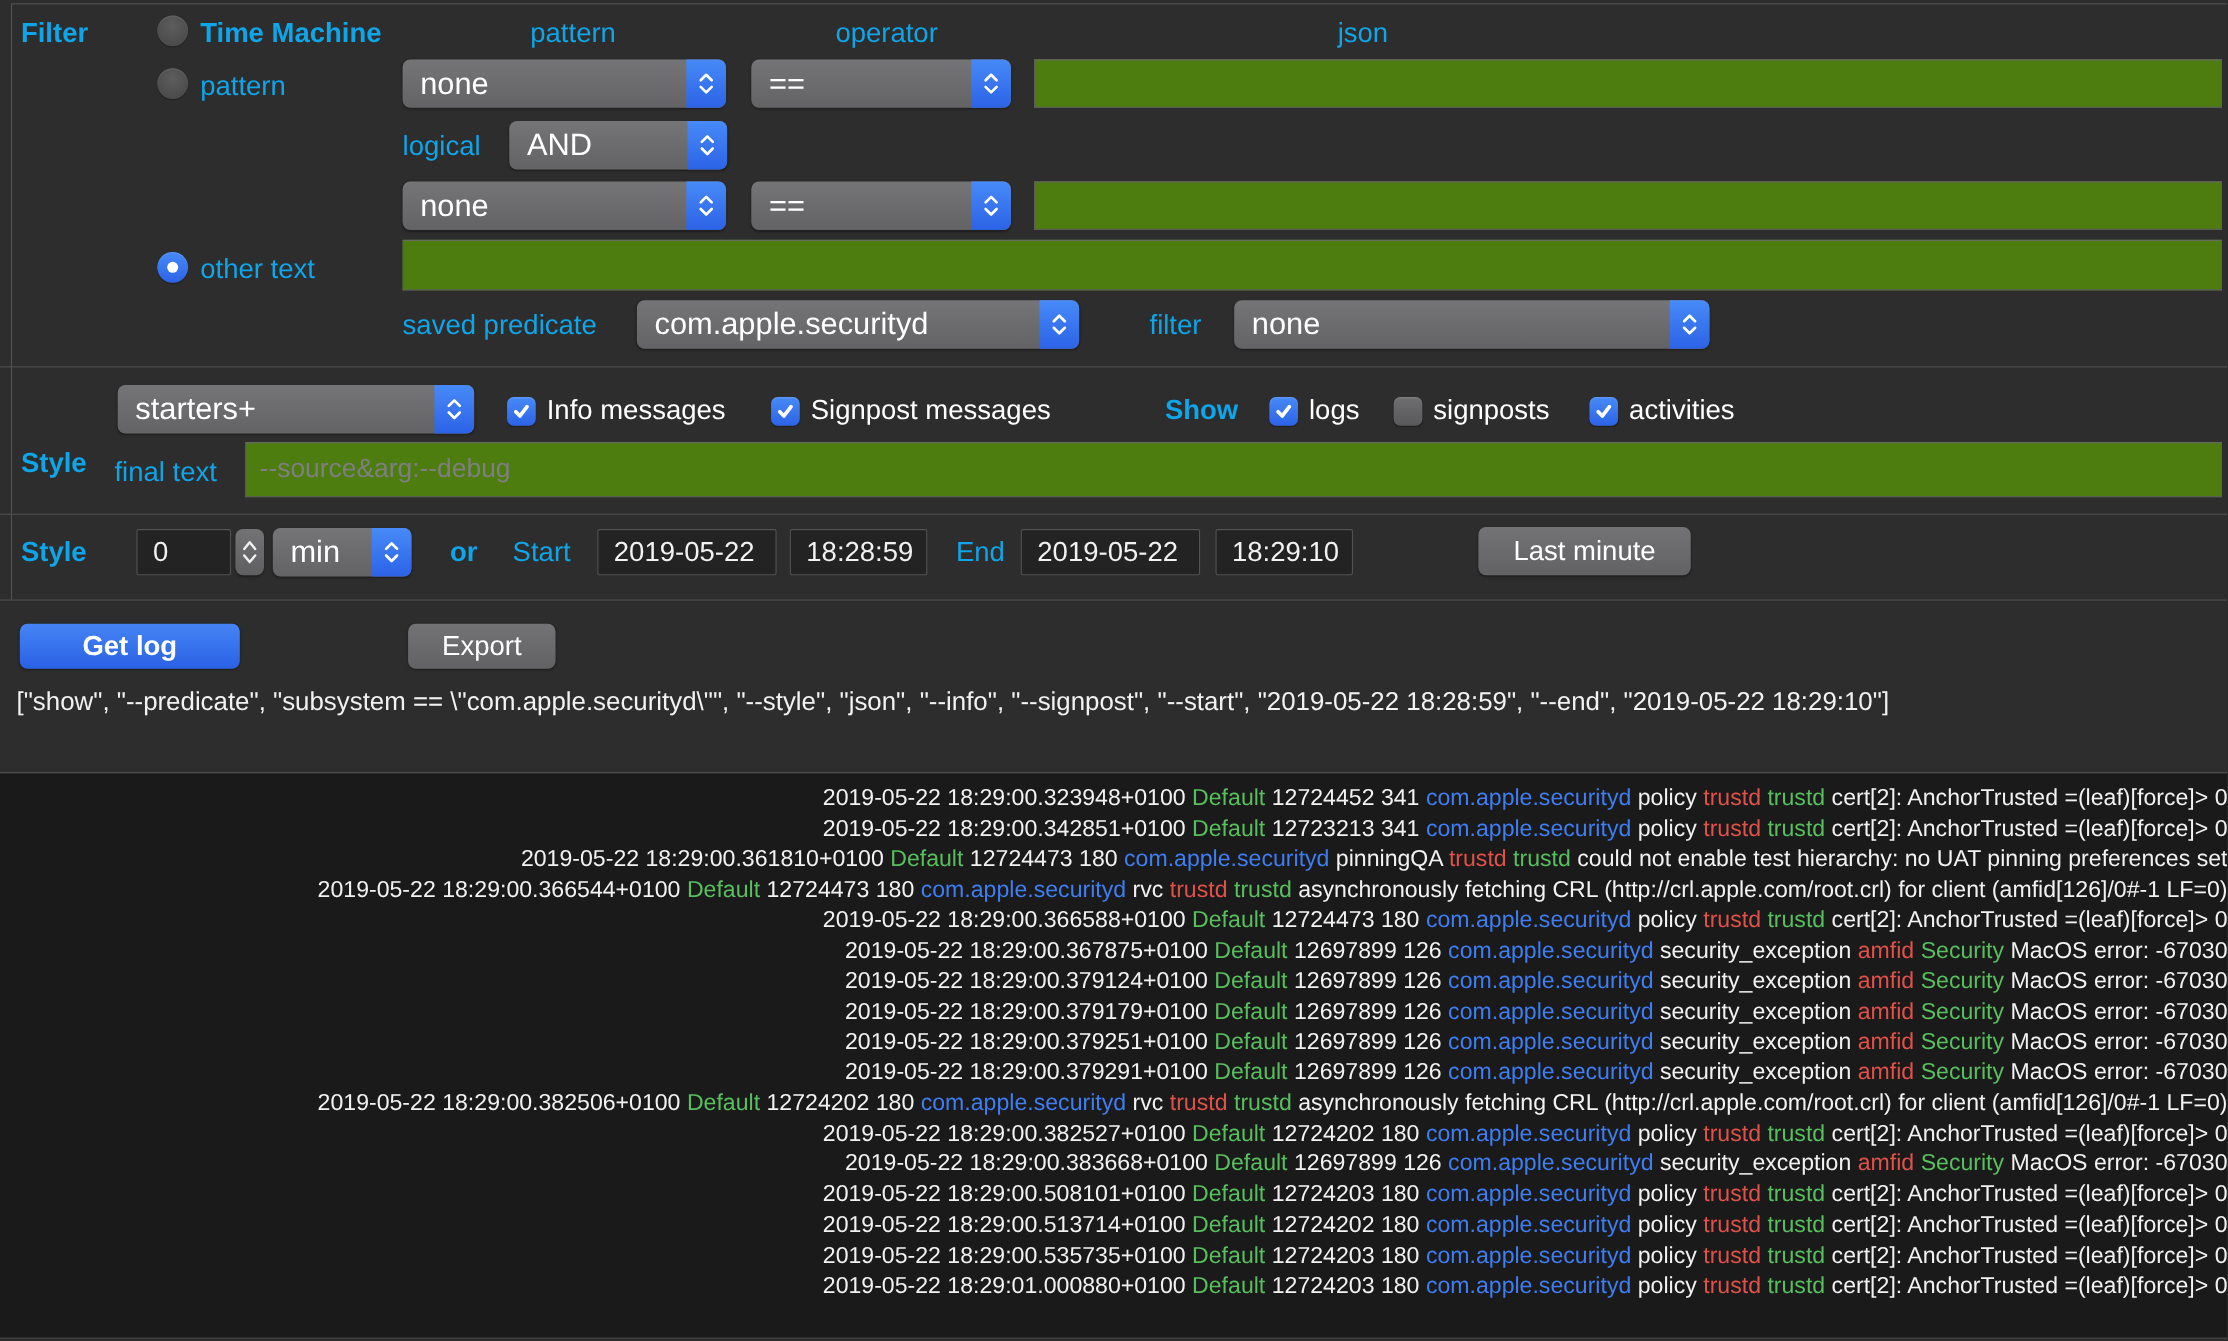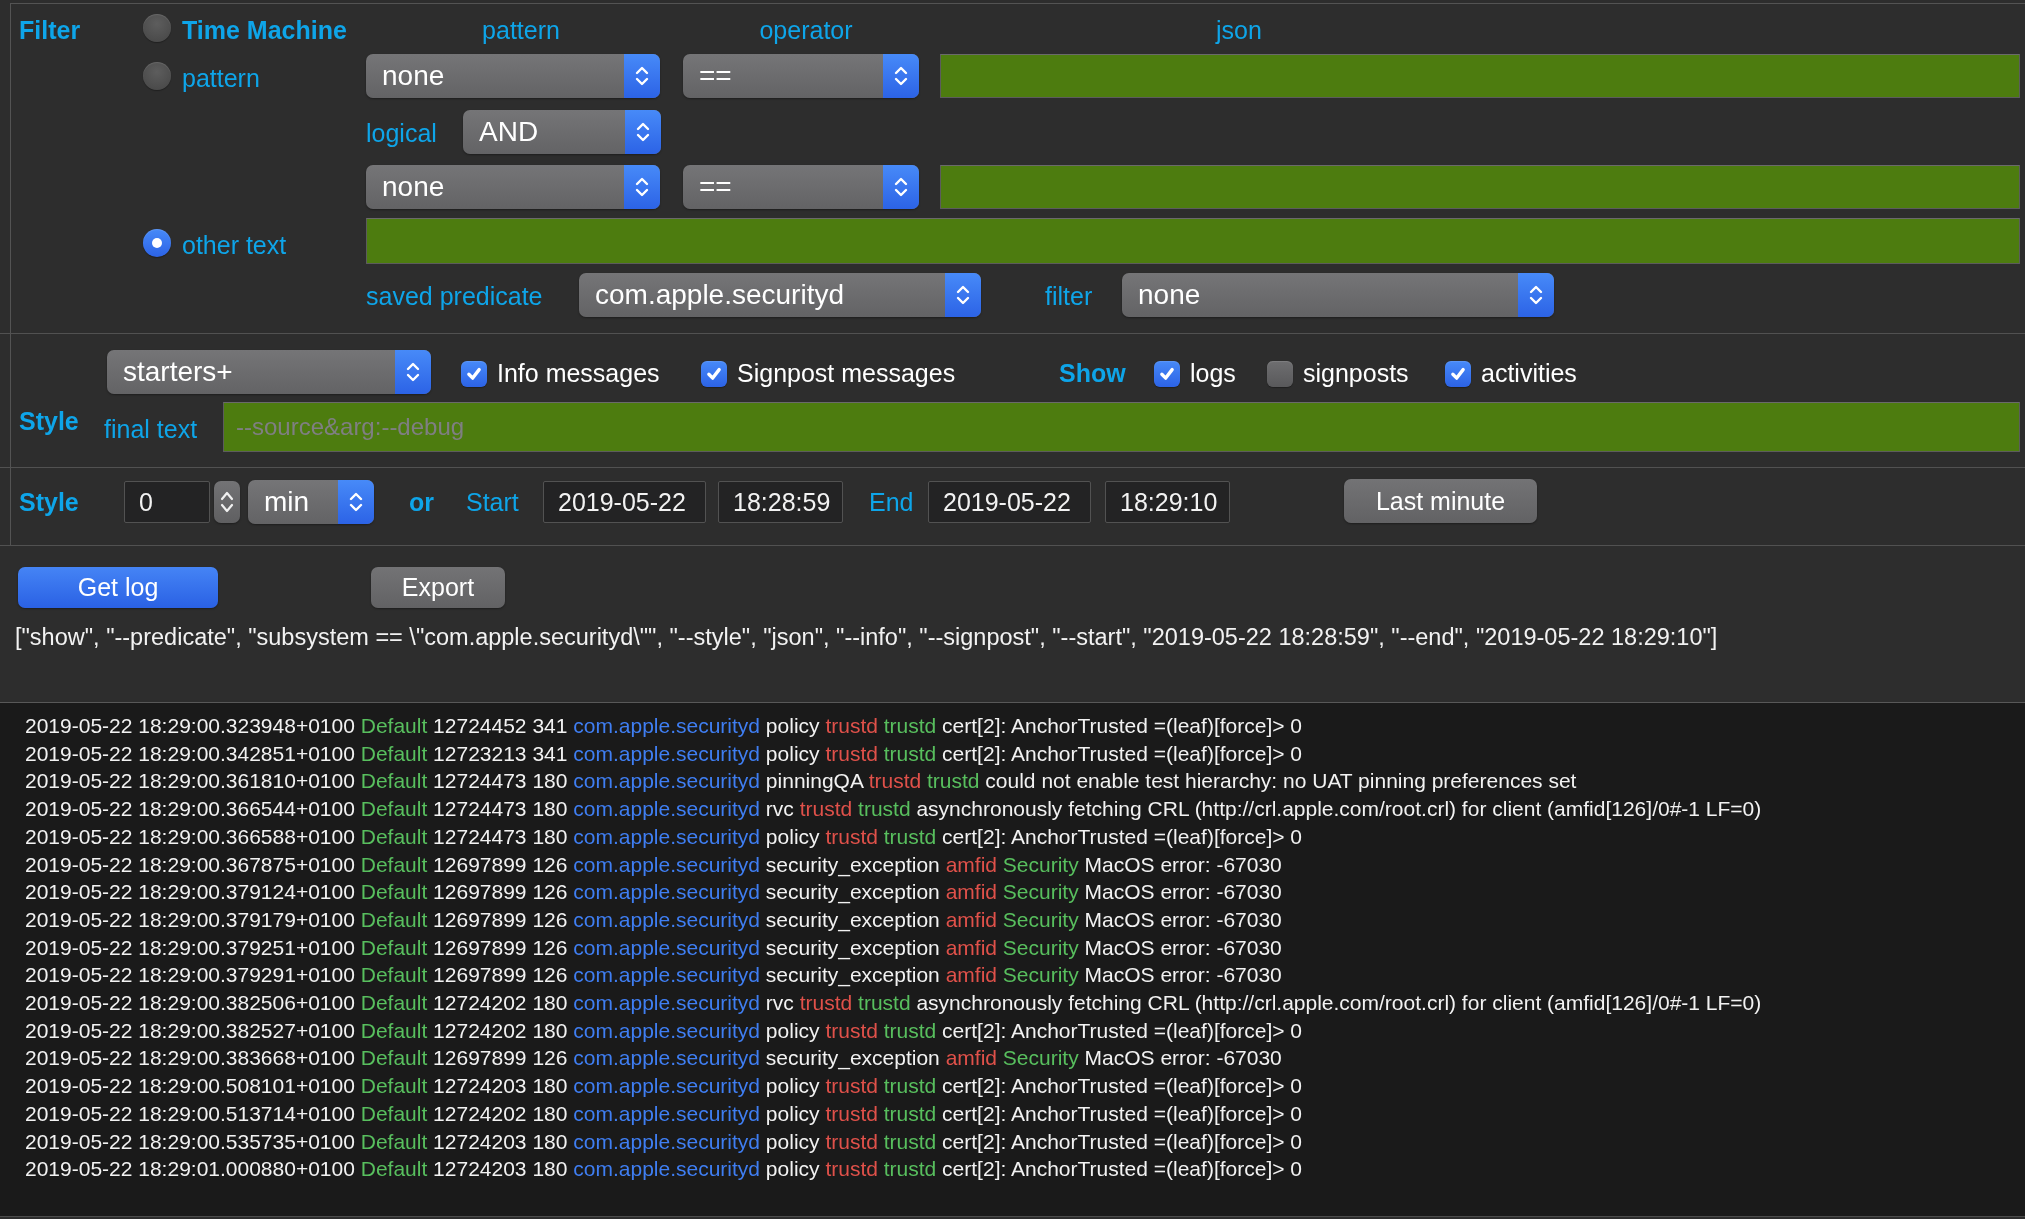--- a/index.html
+++ b/index.html
@@ -52,21 +52,21 @@
        font-size:25px;color:#fff;cursor:default;box-shadow:0 1px 2px rgba(0,0,0,.35);white-space:nowrap;}
   .btn.blue{background:linear-gradient(#4584f5,#2a61e4);}
   .btn.gray{background:linear-gradient(#737375,#626264);}
 
   .command{position:absolute;left:15px;top:620px;width:1992px;font-size:23.5px;line-height:35px;color:#f2f2f2;
            word-break:break-word;}
 
   
   .log{position:absolute;left:0;top:702px;width:2025px;height:515px;background:#1a1a1a;
        border-top:1px solid #585858;border-bottom:1px solid #4c4c4c;padding:9px 0 0 25px;box-sizing:border-box;
-       font-size:21px;line-height:27.7px;overflow:hidden;}
+       font-size:21px;line-height:27.7px;overflow:hidden;text-align:right;}
   .logline{white-space:pre;}
   .lt-w{color:#f2f2f2;} .lt-g{color:#58bf5e;} .lt-b{color:#3f7ef2;} .lt-r{color:#e0514a;}
 </style>
 </head>
 <body>
 
 <div class="app">
 
   <div class="box" style="left:10px;top:3px;width:2015px;height:330px;border-top:1px solid #535353;">
 
@@ -258,21 +258,21 @@
     <div class="dfield" style="left:1094px;top:13px;width:125px;height:42px;">
       <span>18:29:10</span>
     </div>
     <div class="btn gray" style="left:1290px;top:11px;width:193px;height:44px;margin-left:43px;">
       <span>Last minute</span>
     </div>
   </div>
 
   <div class="sep" style="top:545px;"></div>
 
-  <div class="btn blue" style="left:18px;top:567px;width:200px;height:41px;">
+  <div class="btn blue" style="left:18px;top:567px;width:200px;height:41px;font-weight:bold;">
     <span>Get log</span>
   </div>
   <div class="btn gray" style="left:371px;top:567px;width:134px;height:41px;">
     <span>Export</span>
   </div>
 
   <div class="command">["show", "--predicate", "subsystem == \"com.apple.securityd\"", "--style", "json", "--info", "--signpost", "--start", "2019-05-22 18:28:59", "--end", "2019-05-22 18:29:10"]</div>
 
   <div class="log">
       <div class="logline"><span class="lt-w">2019-05-22 18:29:00.323948+0100 </span><span class="lt-g">Default</span><span class="lt-w"> 12724452 341 </span><span class="lt-b">com.apple.securityd</span><span class="lt-w"> policy </span><span class="lt-r">trustd</span><span class="lt-g"> trustd</span><span class="lt-w"> cert[2]: AnchorTrusted =(leaf)[force]&gt; 0</span></div>

